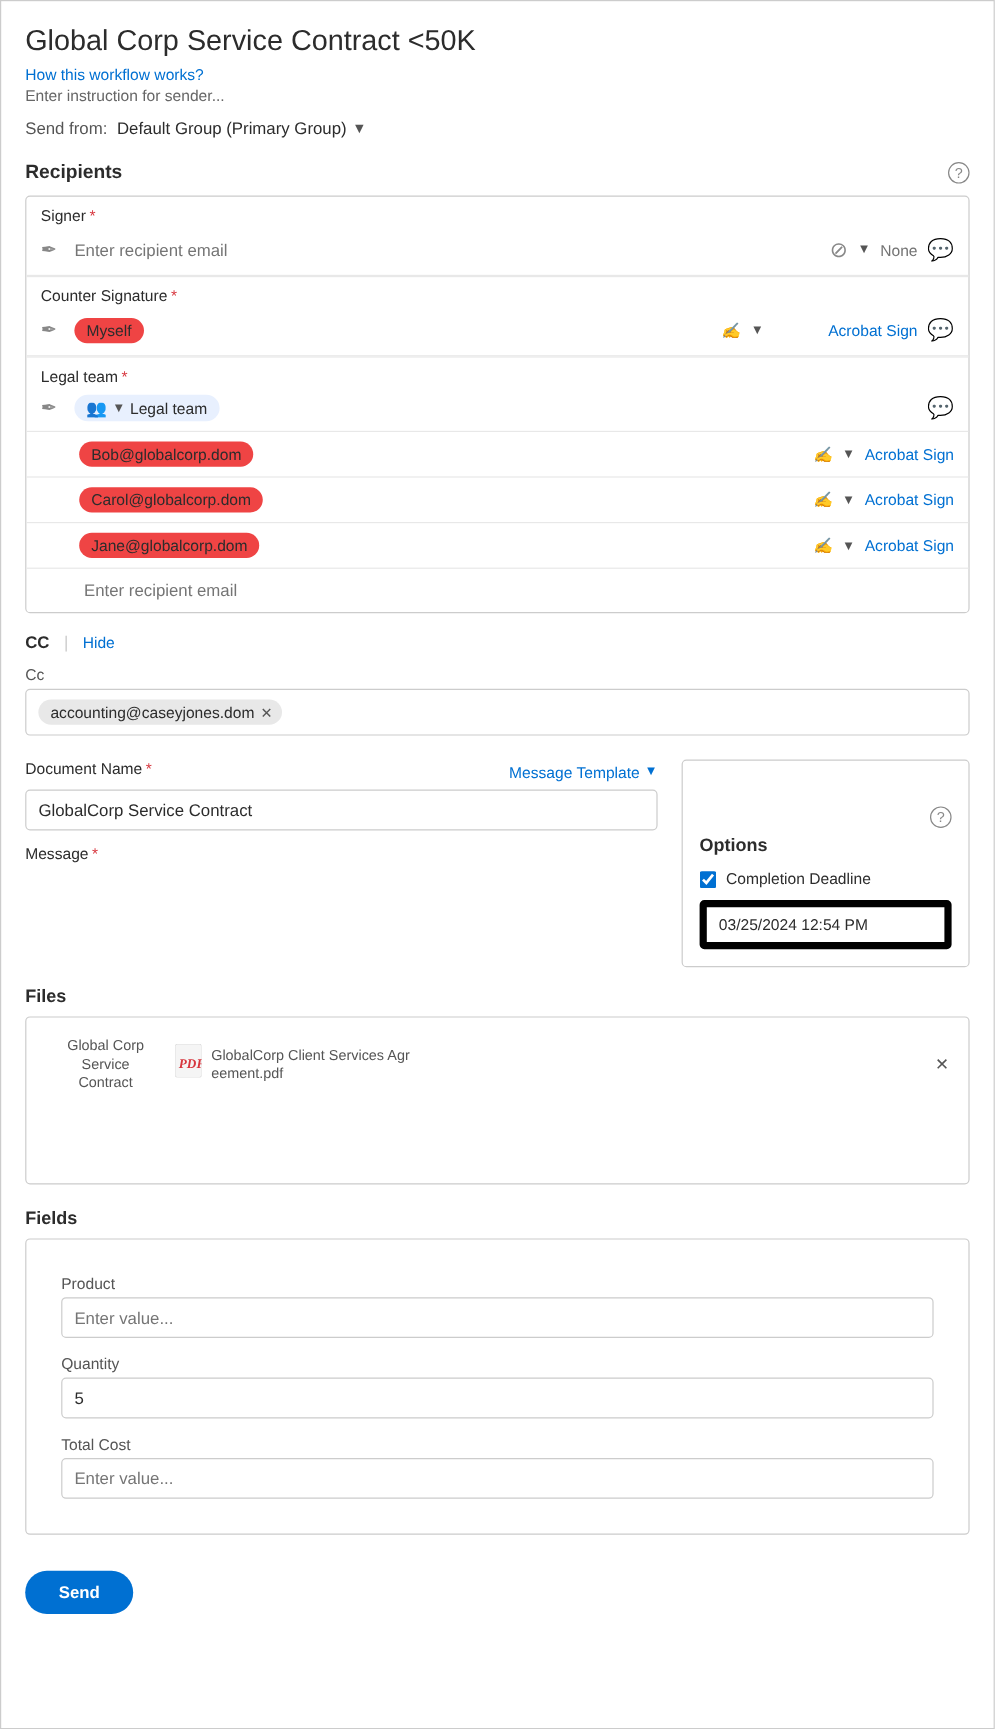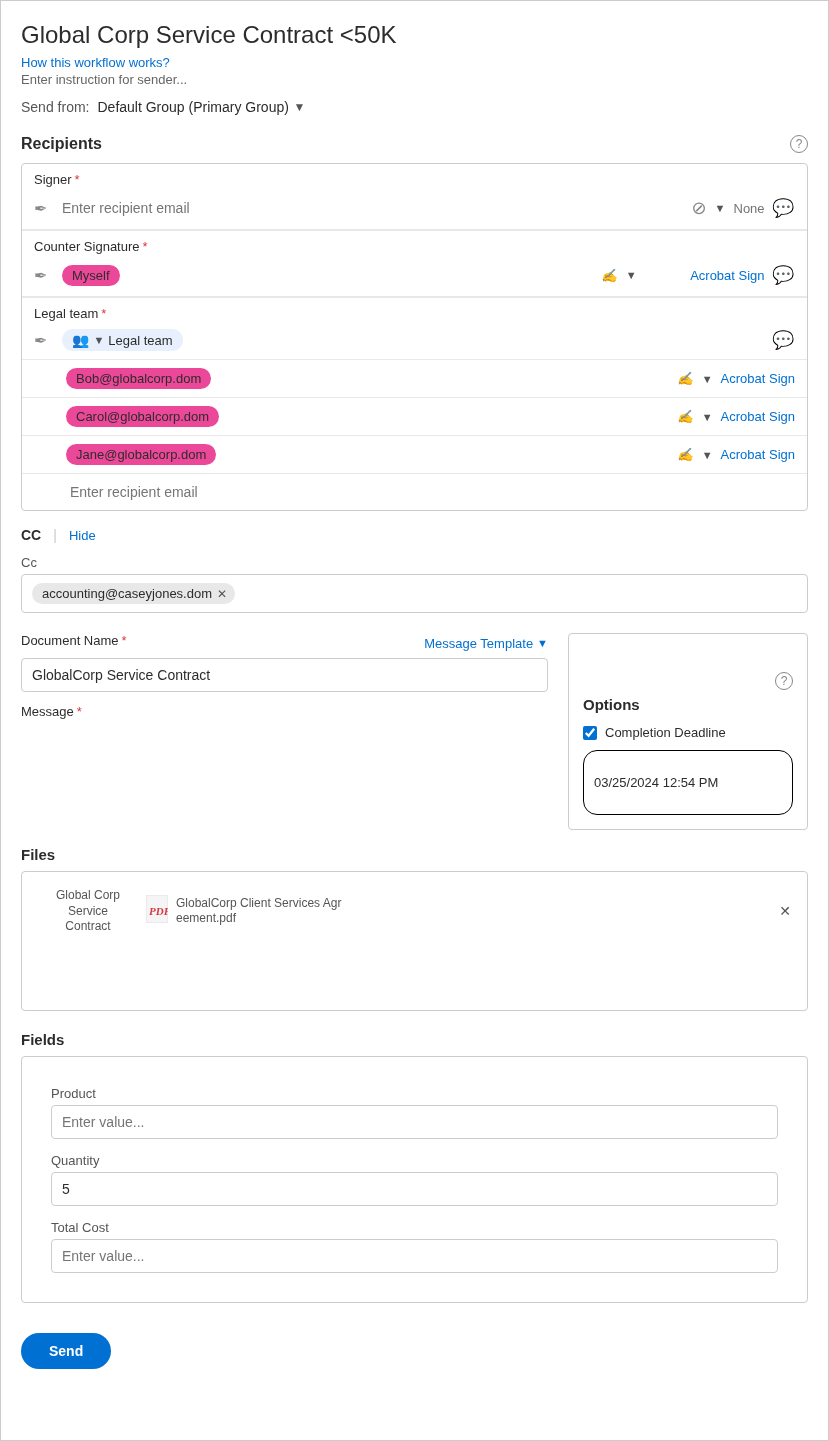--- a/index.html
+++ b/index.html
@@ -87,21 +87,21 @@
       color: #888;
       font-size: 16px;
       min-width: 20px;
     }
     .recipient-input-area {
       flex: 1;
       color: #999;
       font-size: 14px;
     }
     .recipient-chip {
-      background: #ec4899;
+      background: #ef4444;
       border-radius: 14px;
       padding: 3px 10px;
       font-size: 13px;
       color: #2c2c2c;
       display: inline-flex;
       align-items: center;
       gap: 4px;
     }
     .recipient-chip.group-chip {
       background: #e8f0fe;
@@ -266,23 +266,23 @@
       accent-color: #0070d2;
       width: 14px;
       height: 14px;
     }
     .checkbox-label {
       font-size: 13px;
       color: #2c2c2c;
     }
     .deadline-input {
       width: 100%;
-      border: 1px solid #000000;
-      border-radius: 14px;
-      padding: 24px 10px;
+      border: 6px solid #000000;
+      border-radius: 4px;
+      padding: 7px 10px;
       font-size: 13px;
       color: #2c2c2c;
       outline: none;
     }
     .files-section {
       margin-bottom: 20px;
     }
     .section-label {
       font-size: 15px;
       font-weight: 600;

